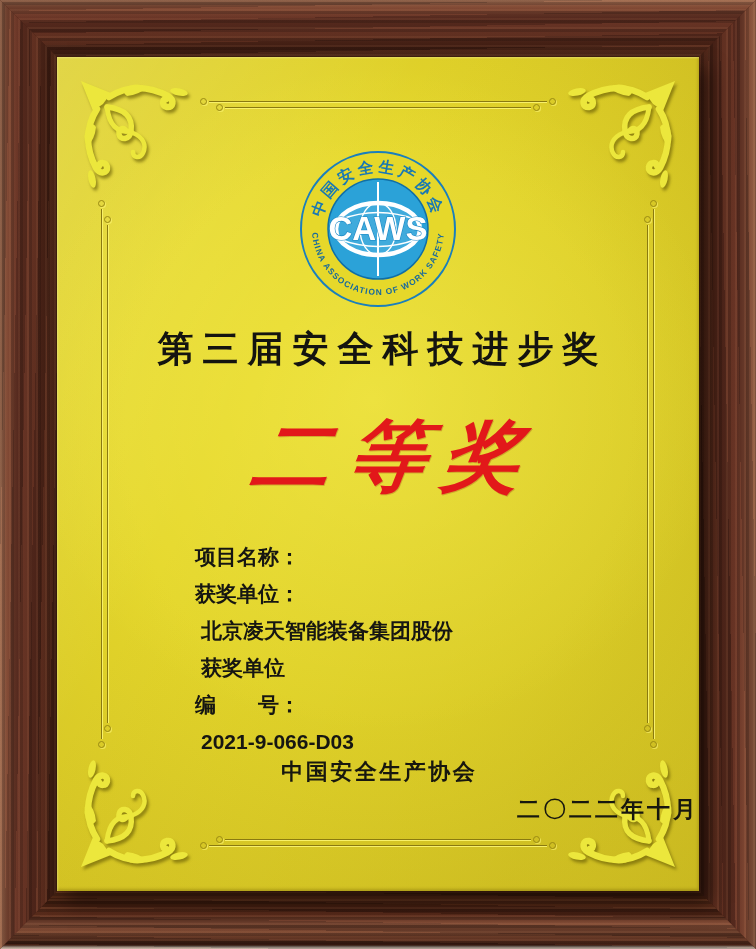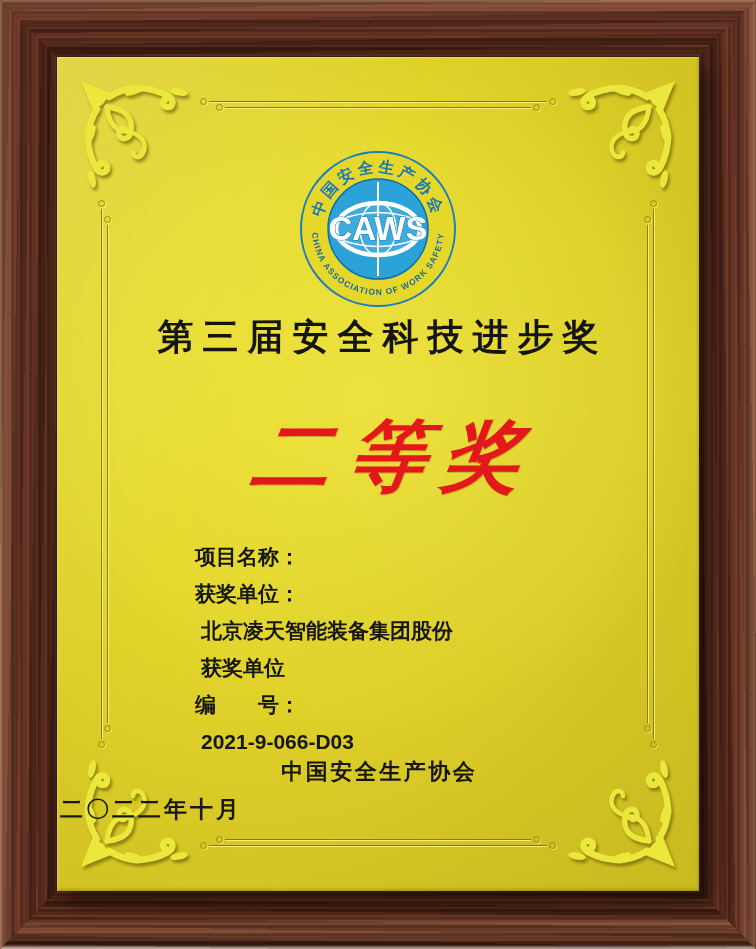--- a/index.html
+++ b/index.html
@@ -66,21 +66,21 @@
   .r1{right:44px; top:152px; bottom:152px;} .r2{right:50px; top:168px; bottom:168px;}
   
   .flourish{position:absolute; width:130px; height:130px;
     filter:drop-shadow(2.5px 3px 1.5px rgba(100,88,4,.62));}
   .fl-tl{left:16px; top:16px;} .fl-tr{right:16px; top:16px;}
   .fl-bl{left:16px; bottom:16px;} .fl-br{right:16px; bottom:16px;}
   
   .logo{position:absolute; left:242px; top:93px; width:158px; height:158px;}
   
   .title{
-    position:absolute; top:256px; left:0; width:100%; text-align:center;
+    position:absolute; top:268px; left:0; width:100%; text-align:center;
     font-size:36px; font-weight:bold; color:#141410;
     letter-spacing:9px; text-indent:9px; white-space:nowrap;
   }
   .award{
     position:absolute; top:348px; left:0; width:100%; text-align:center;
     font-size:78px; font-weight:900; color:#e2181a;
     letter-spacing:17px; text-indent:17px; white-space:nowrap;
     font-family:"DejaVu Serif","Liberation Serif",serif; font-style:italic;
     text-shadow:1px 1px 0 rgba(140,20,10,.25);
   }
@@ -89,21 +89,21 @@
     font-size:21px; font-weight:bold; line-height:37px;}
   .field-row{display:flex; align-items:flex-start;flex-direction:column;}
   .field-label{flex:none; width:107px; white-space:nowrap;}
   .field-value{margin-left:6px;}
   .field-line{white-space:nowrap;}
   .issuer{
     position:absolute; top:700px; left:0; width:100%; text-align:center;
     font-size:22px; font-weight:bold; color:#17170f; letter-spacing:2.5px; text-indent:2.5px;
   }
   .date{
-    position:absolute; top:737px; left:0; width:100%; text-align:left;
+    position:absolute; top:737px; left:0; width:100%; text-align:right;
     font-size:23px; font-weight:bold; color:#17170f; letter-spacing:3px; text-indent:3px;
   }
 </style>
 </head>
 <body>
 
 <div class="stage">
 
   <div class="fpiece f-top"></div>
   <div class="fpiece f-bottom"></div>

